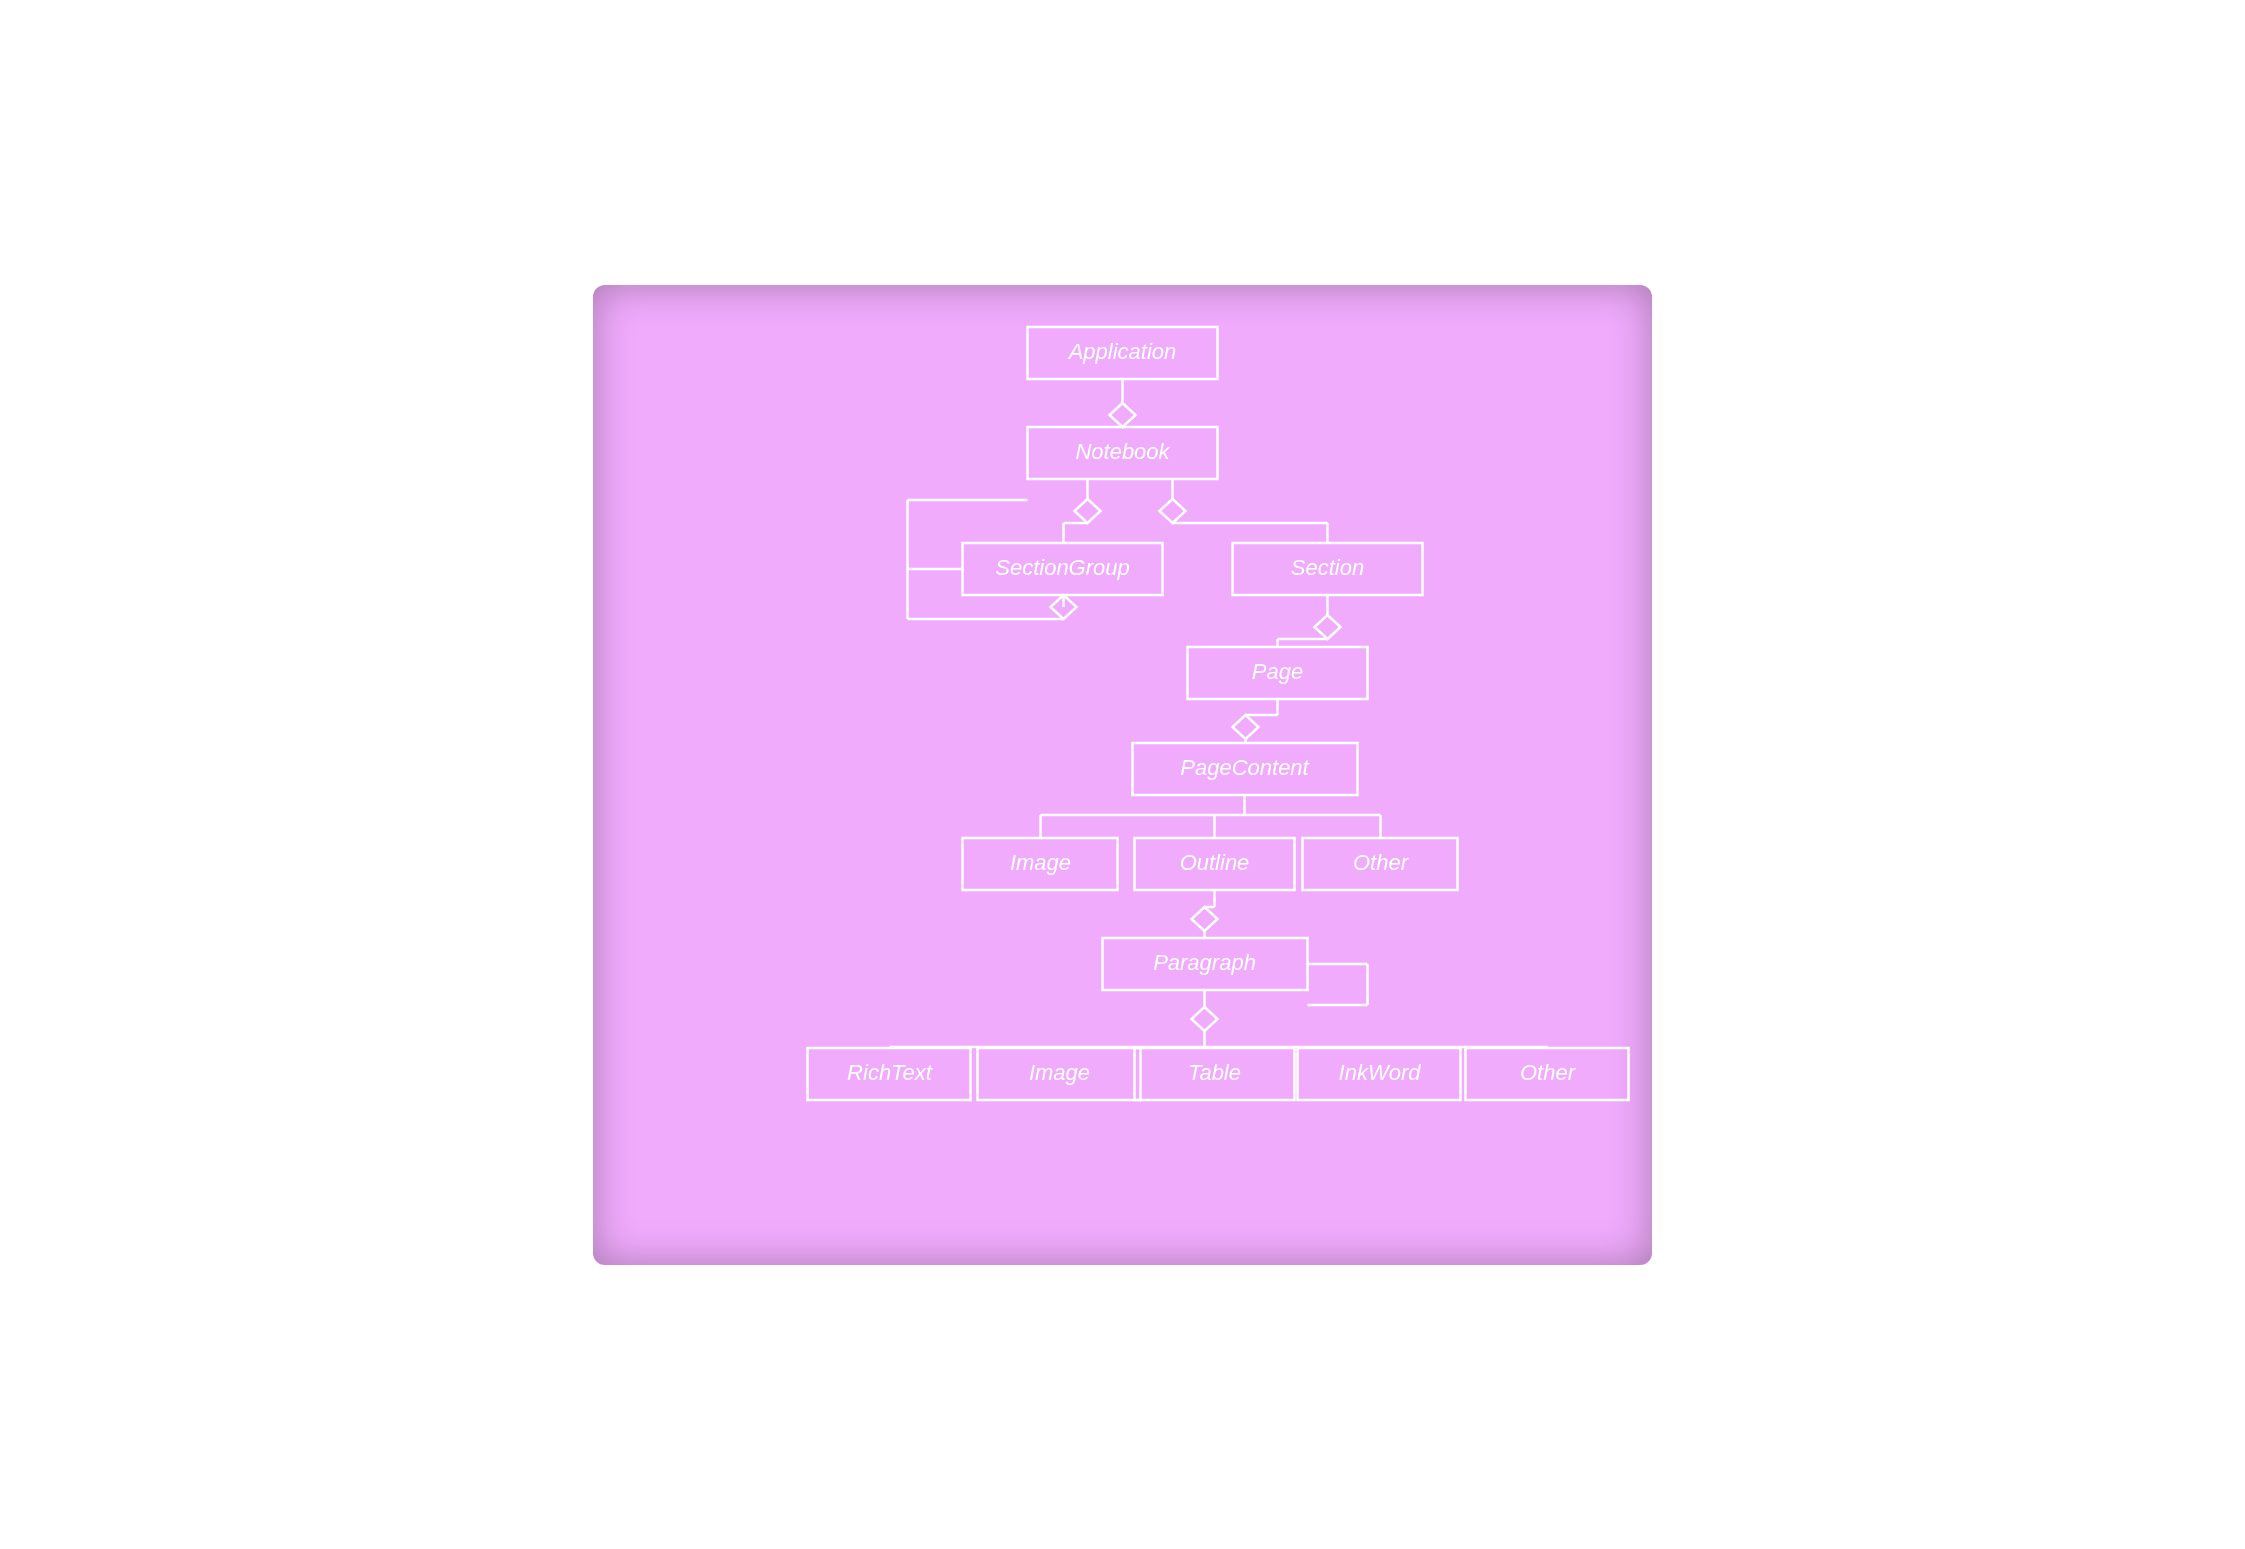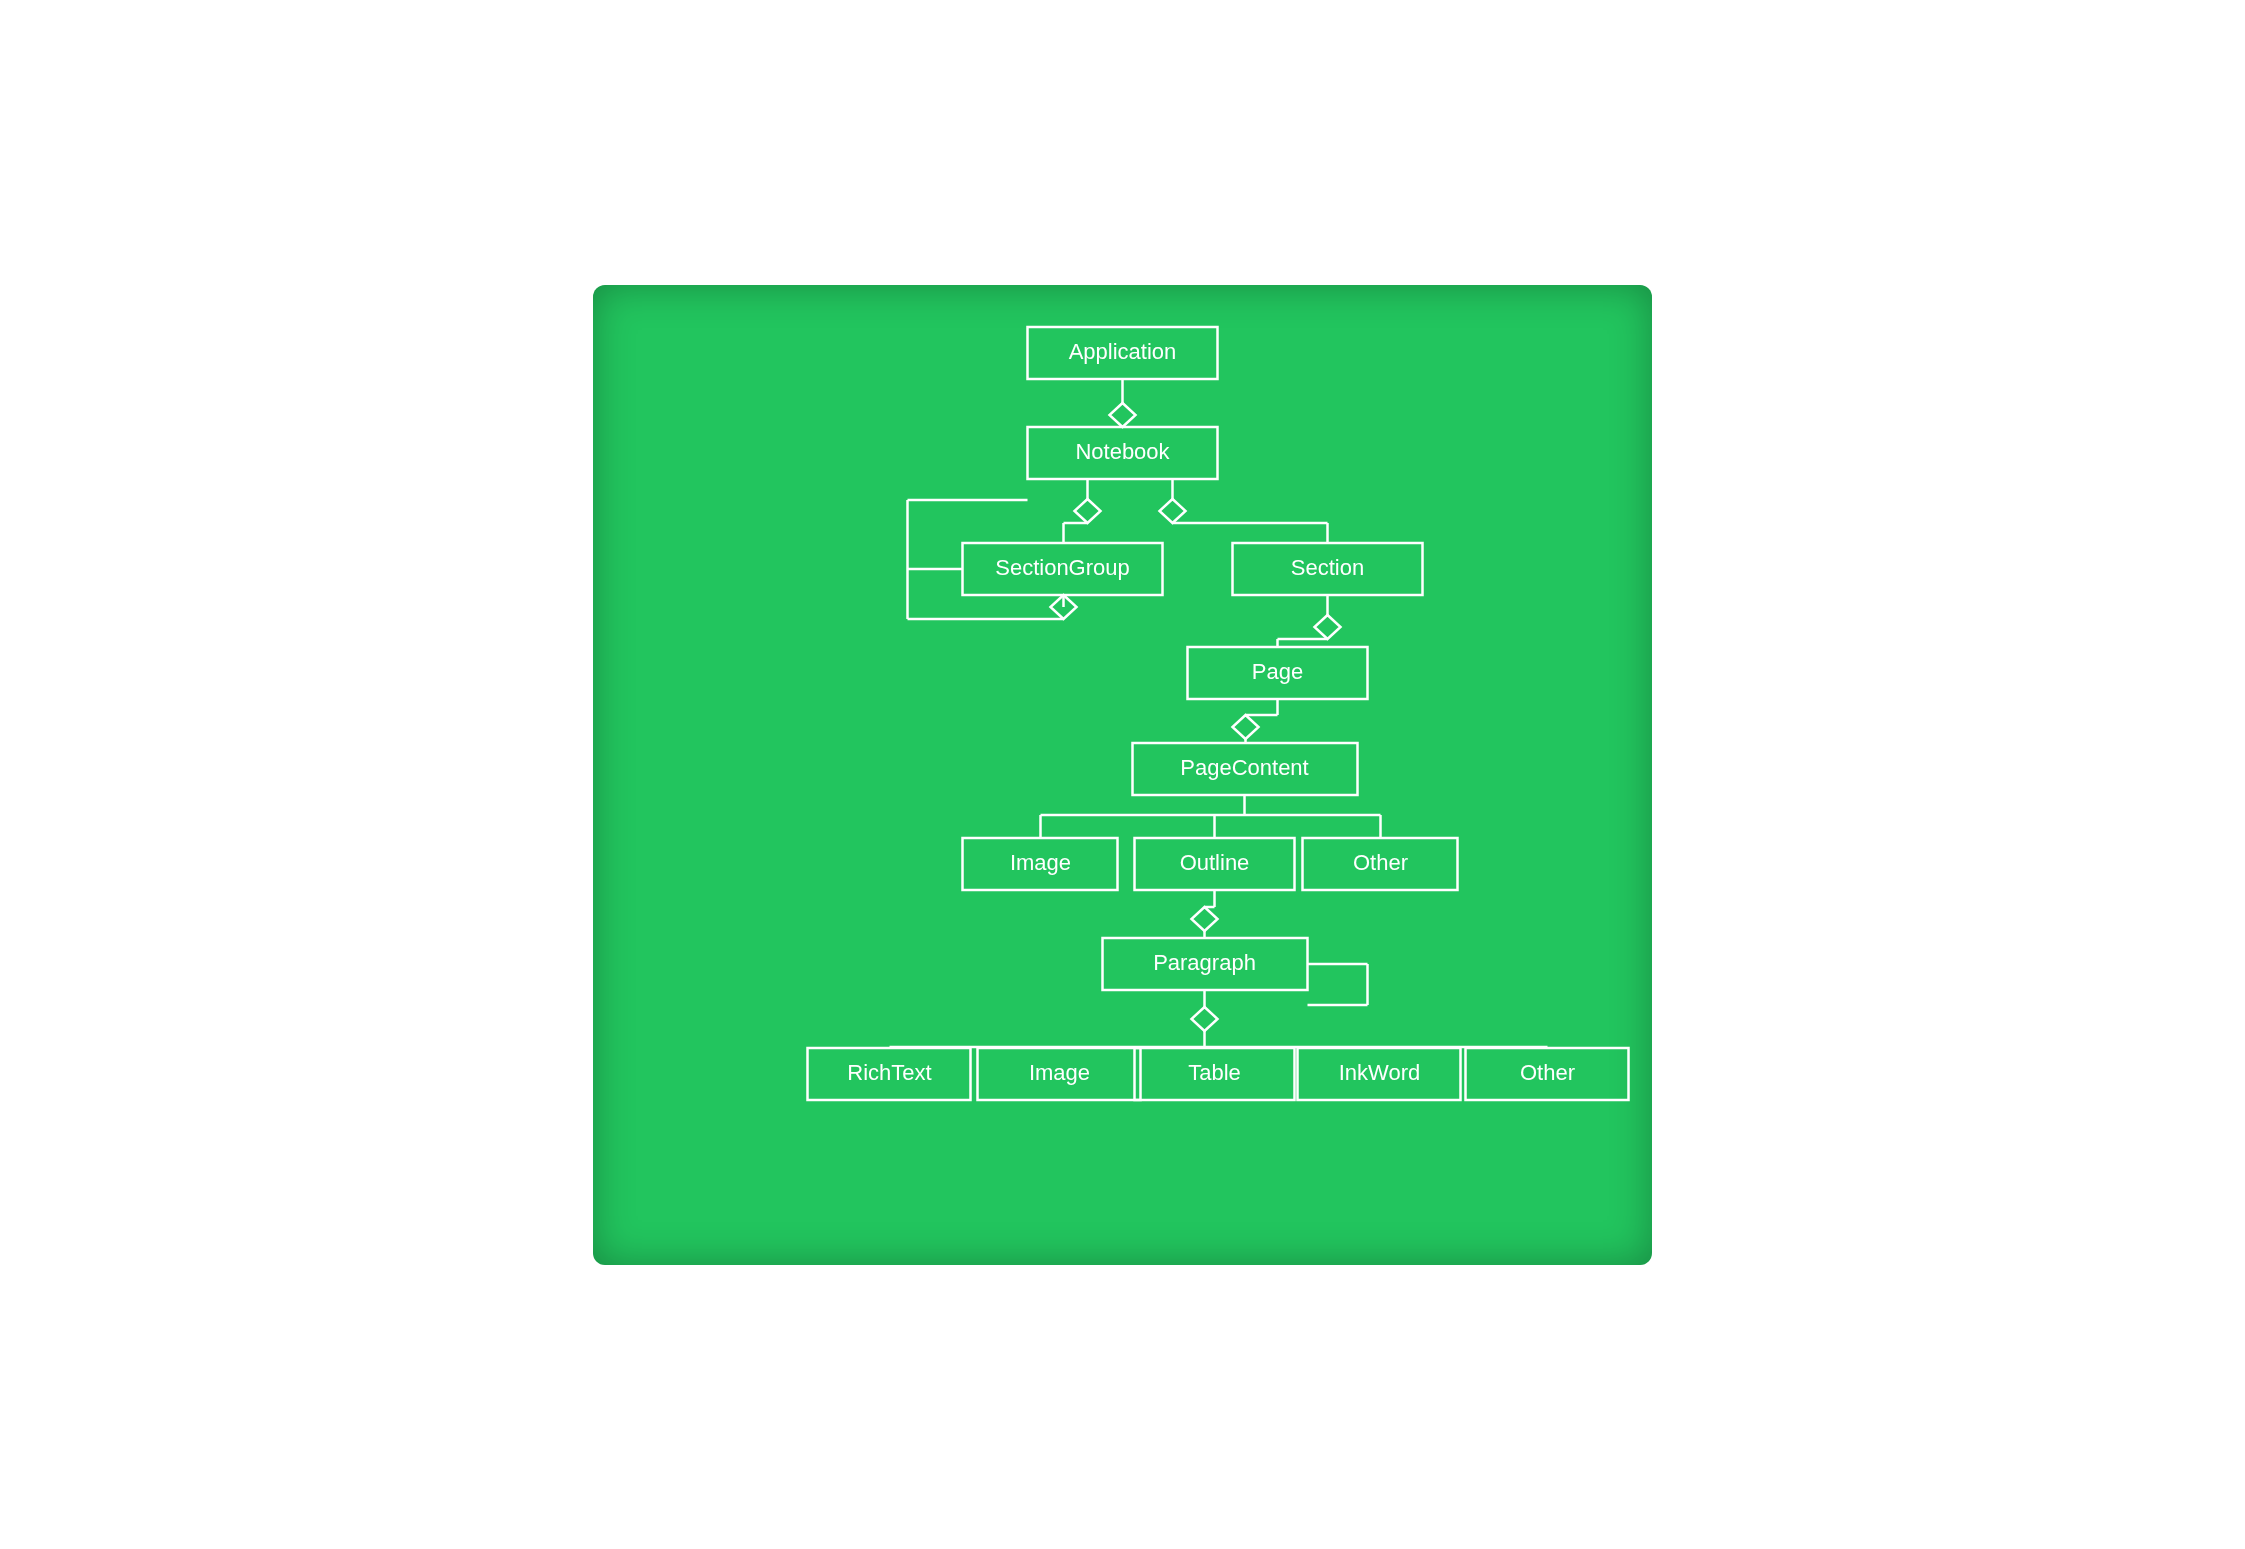--- a/index.html
+++ b/index.html
@@ -5,27 +5,28 @@
     * { margin: 0; padding: 0; box-sizing: border-box; }
     body {
       background: #fff;
       display: flex;
       justify-content: center;
       align-items: center;
       min-height: 100vh;
       font-family: 'Segoe UI', Arial, sans-serif;
     }
     .diagram-container {
-      background: #22c55e;
+      background: #f0abfc;
       width: 1059px;
       height: 980px;
       border-radius: 12px;
       position: relative;
       box-shadow: inset 0 0 40px rgba(0,0,0,0.3);
       overflow: hidden;
+      font-style: italic;
     }
     svg {
       position: absolute;
       top: 0; left: 0;
       width: 100%; height: 100%;
     }
     .node-rect {
       fill: none;
       stroke: white;
       stroke-width: 2.5;

